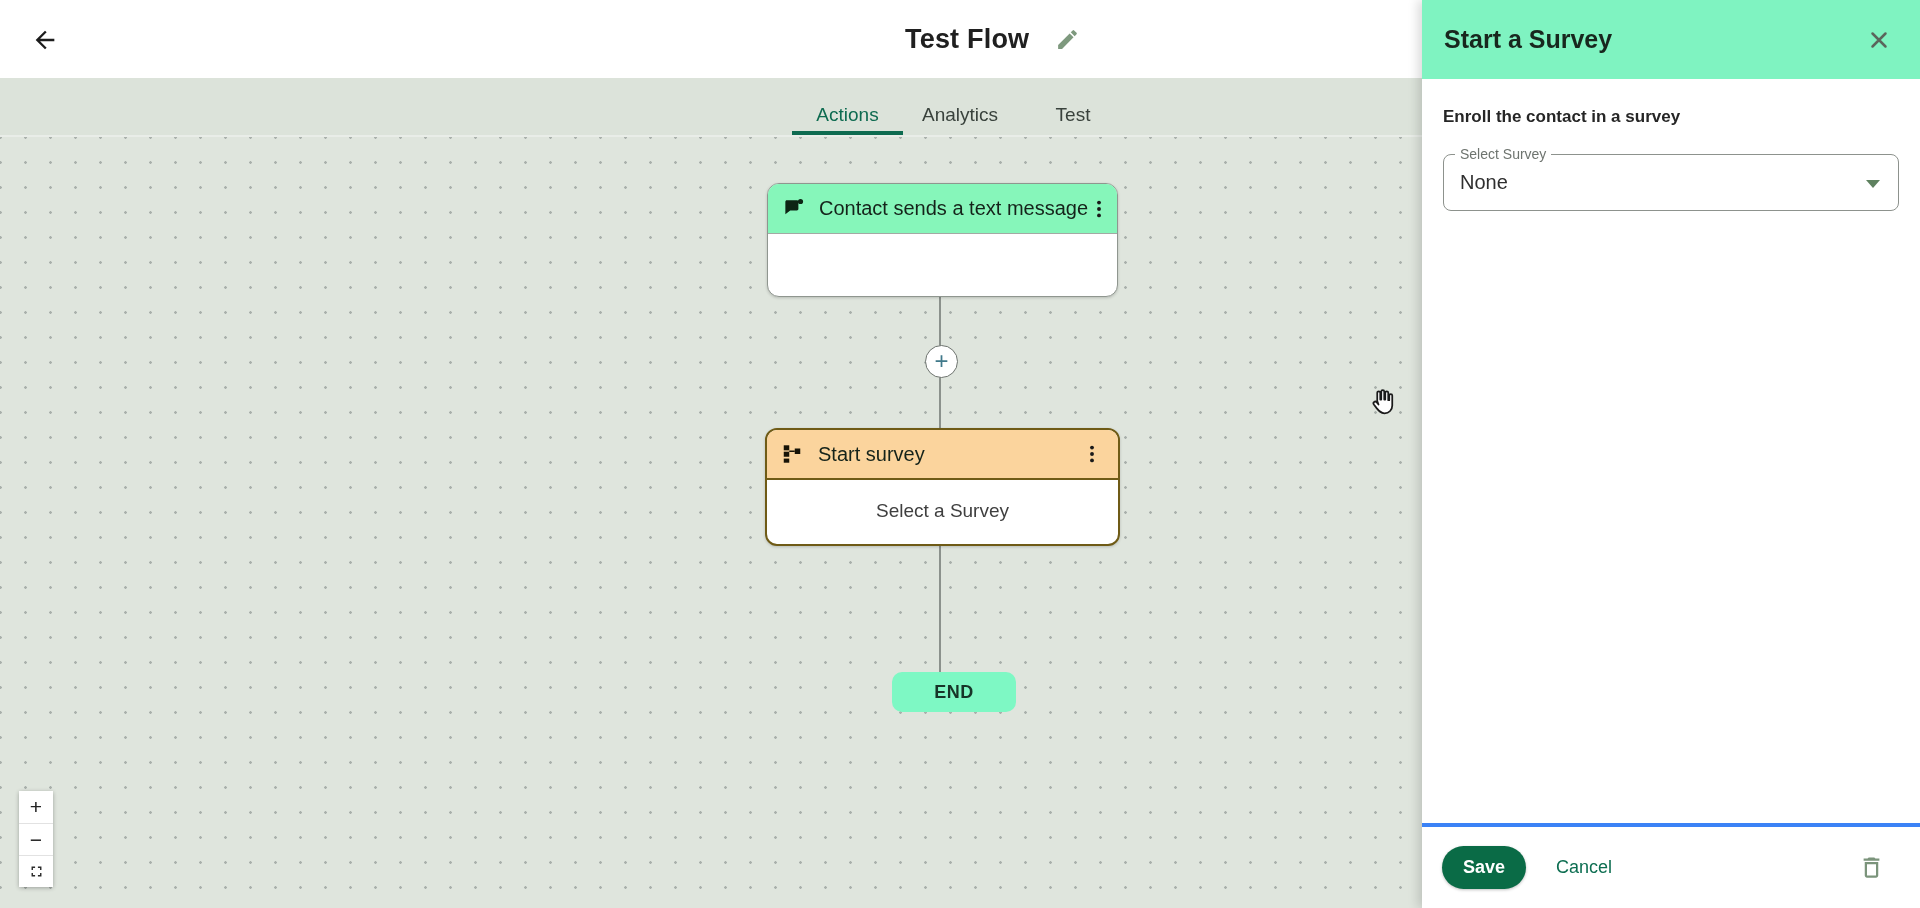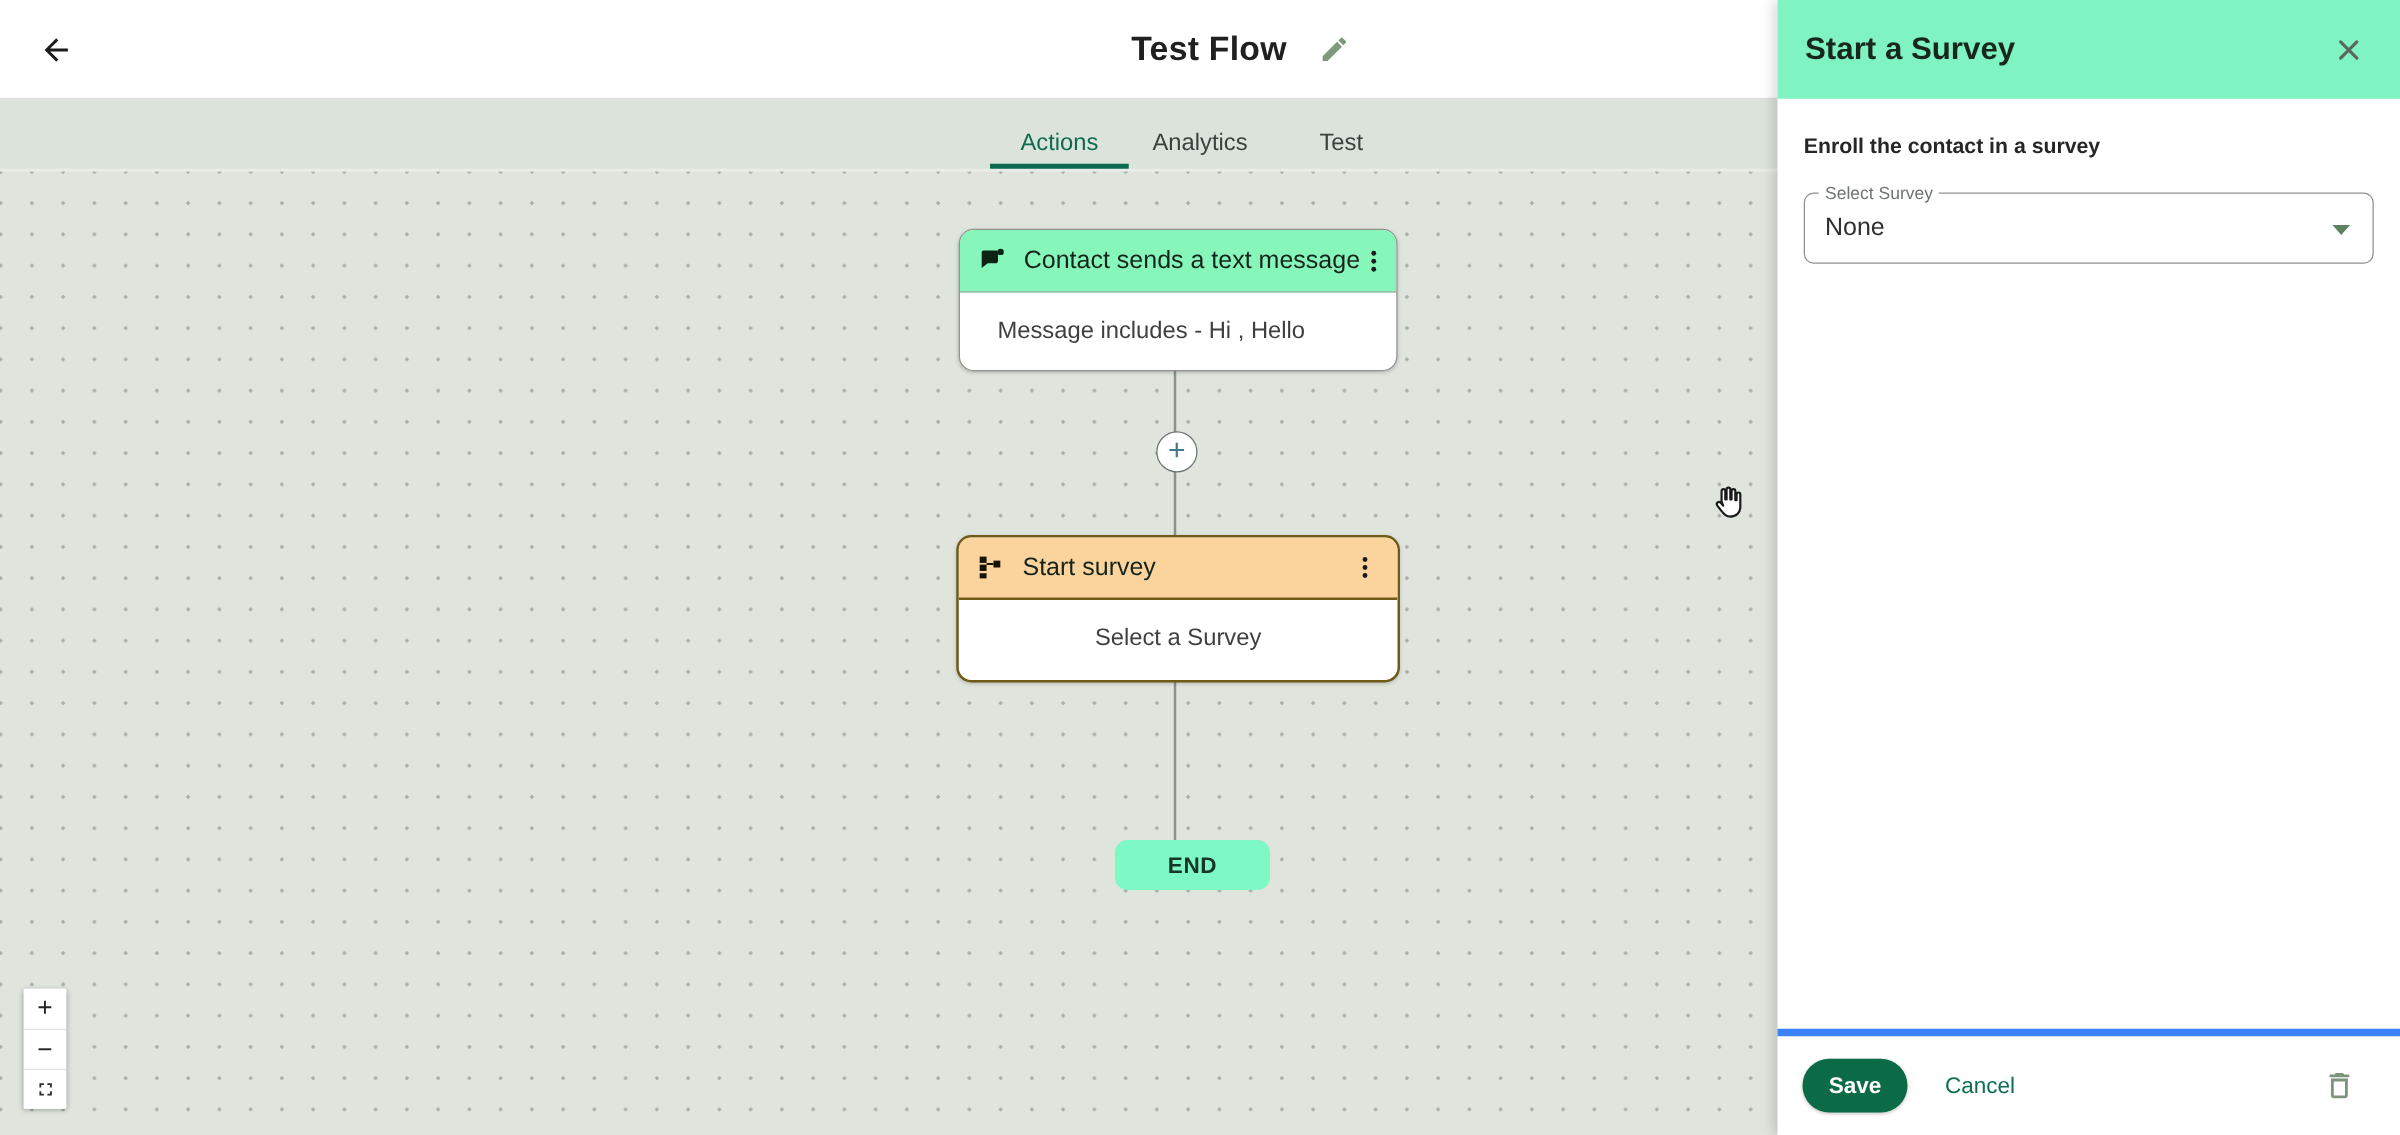--- a/index.html
+++ b/index.html
@@ -143,21 +143,21 @@
     font-size: 14px; color: #6e746f;
   }
   .select-value { margin-left: 16px; font-size: 20px; color: #2f2f2f; }
   .select-caret {
     position: absolute; right: 18px; top: 25px; width: 0; height: 0;
     border-left: 7px solid transparent; border-right: 7px solid transparent;
     border-top: 8px solid #5e815f;
   }
   .panel-footer {
     position: absolute; left: 0; bottom: 0; width: 498px; height: 85px;
-    border-top: 6px solid #3b82f6; display: flex; align-items: center; padding: 0 34px 0 20px;
+    border-top: 4px solid #3b82f6; display: flex; align-items: center; padding: 0 34px 0 20px;
   }
   .save-btn {
     width: 84px; height: 43px; border-radius: 22px; border: none; cursor: pointer;
     background: #0a6b46; color: #ffffff; font-size: 18px; font-weight: 700;
     font-family: inherit; box-shadow: 0 1px 3px rgba(0,0,0,.25);
   }
   .cancel-btn {
     margin-left: 30px; border: none; background: transparent; cursor: pointer;
     font-size: 18px; font-weight: 500; color: #0d6e51; font-family: inherit;
   }
@@ -205,21 +205,20 @@
       </span>
       <span class="node-title">Contact sends a text message</span>
       <span class="more-btn">
         <svg width="22" height="22" viewBox="0 0 24 24" fill="#1a1a1a">
           <circle cx="12" cy="5" r="2.1"></circle>
             <circle cx="12" cy="12" r="2.1"></circle>
             <circle cx="12" cy="19" r="2.1"></circle>
         </svg>
       </span>
     </div>
-    <div class="node-body trigger-body">Message includes - Hi , Hello</div>
   </section>
 
   <button class="add-btn">
     <span>+</span>
   </button>
 
   <section class="node node-action">
     <div class="node-header action-header">
       <span class="node-icon">
         <svg width="22" height="22" viewBox="0 0 24 24" fill="#171306">

